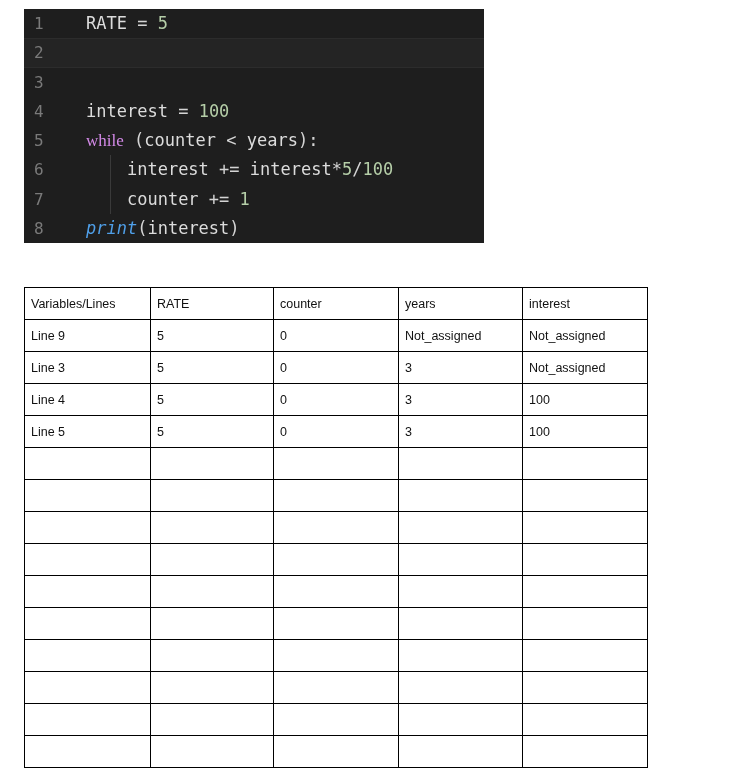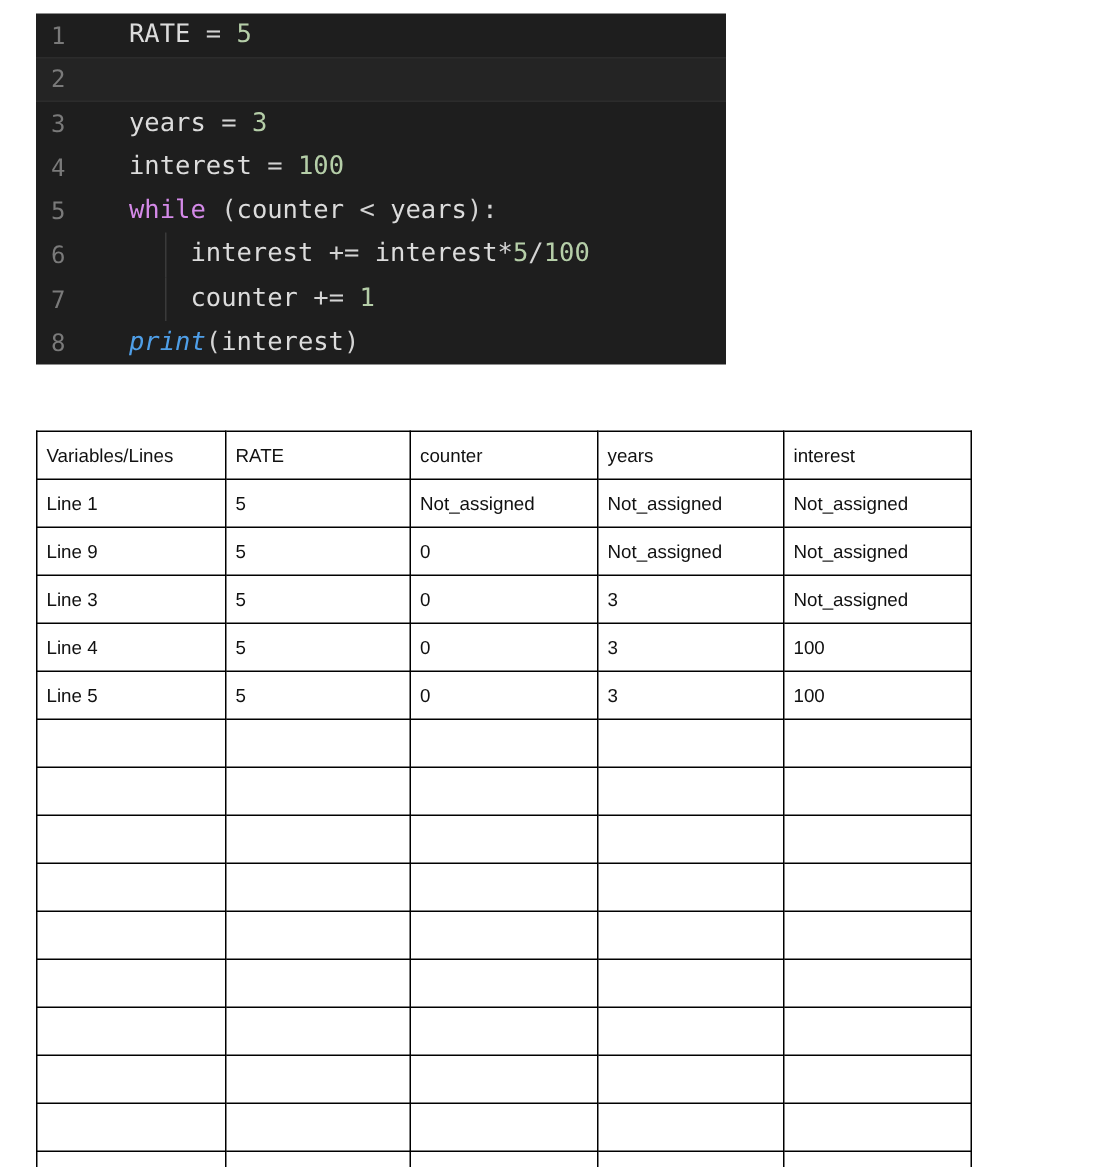--- a/index.html
+++ b/index.html
@@ -65,21 +65,21 @@
     background: #3a3a3a;
   }
   .cursor {
     display: inline-block;
     width: 2px;
     height: 20px;
     background: #b8b8b8;
     vertical-align: -4px;
     margin-left: -1px;
   }
-  .tok-kw   { color: #d48ae8; }
+  .tok-kw   { color: #d48ae8; font-family: Liberation Serif, serif; }
   .tok-fn   { color: #4f9fe8; font-style: italic; }
   .tok-num  { color: #b5cea8; }
   .tok-id   { color: #dcdcdc; }
   .tok-op   { color: #d4d4d4; }
   .tok-punc { color: #d4d4d4; }
 
   
   #trace-table {
     position: absolute;
     left: 24px;
@@ -106,21 +106,21 @@
   #trace-table col.c2 { width: 125px; }
   #trace-table col.c3 { width: 124px; }
   #trace-table col.c4 { width: 125px; }
 </style>
 </head>
 <body>
 
 <div id="code-editor">
     <div class="code-line"><span class="gutter">1</span><span class="code-text"><span class="tok-id">RATE</span><span class="tok-op"> </span><span class="tok-op">=</span><span class="tok-op"> </span><span class="tok-num">5</span></span></div>
     <div class="code-line active"><span class="gutter">2</span></div>
-    <div class="code-line"><span class="gutter">3</span><span class="code-text"><span class="tok-id">years</span><span class="tok-op"> </span><span class="tok-op">=</span><span class="tok-op"> </span><span class="tok-num">3</span></span></div>
+    <div class="code-line"><span class="gutter">3</span></div>
     <div class="code-line"><span class="gutter">4</span><span class="code-text"><span class="tok-id">interest</span><span class="tok-op"> </span><span class="tok-op">=</span><span class="tok-op"> </span><span class="tok-num">100</span></span></div>
     <div class="code-line"><span class="gutter">5</span><span class="code-text"><span class="tok-kw">while</span><span class="tok-op"> </span><span class="tok-punc">(</span><span class="tok-id">counter</span><span class="tok-op"> </span><span class="tok-op">&lt;</span><span class="tok-op"> </span><span class="tok-id">years</span><span class="tok-punc">)</span><span class="tok-punc">:</span></span></div>
     <div class="code-line"><span class="gutter">6</span><span class="indent-guide"></span><span class="code-text"><span class="tok-op">    </span><span class="tok-id">interest</span><span class="tok-op"> </span><span class="tok-op">+=</span><span class="tok-op"> </span><span class="tok-id">interest</span><span class="tok-op">*</span><span class="tok-num">5</span><span class="tok-op">/</span><span class="tok-num">100</span></span></div>
     <div class="code-line"><span class="gutter">7</span><span class="indent-guide"></span><span class="code-text"><span class="tok-op">    </span><span class="tok-id">counter</span><span class="tok-op"> </span><span class="tok-op">+=</span><span class="tok-op"> </span><span class="tok-num">1</span></span></div>
     <div class="code-line"><span class="gutter">8</span><span class="code-text"><span class="tok-fn">print</span><span class="tok-punc">(</span><span class="tok-id">interest</span><span class="tok-punc">)</span></span></div>
   </div>
 
 <table id="trace-table">
   <colgroup>
     <col class="c0">
@@ -133,32 +133,25 @@
     <tr>
         <th>Variables/Lines</th>
         <th>RATE</th>
         <th>counter</th>
         <th>years</th>
         <th>interest</th>
       </tr>
   </thead>
   <tbody>
       <tr>
-        <td>Line 1</td>
-        <td>5</td>
+        <td>Line 9</td>
+        <td>5</td>
+        <td>0</td>
         <td>Not_assigned</td>
         <td>Not_assigned</td>
-        <td>Not_assigned</td>
-      </tr>
-      <tr>
-        <td>Line 9</td>
-        <td>5</td>
-        <td>0</td>
-        <td>Not_assigned</td>
-        <td>Not_assigned</td>
       </tr>
       <tr>
         <td>Line 3</td>
         <td>5</td>
         <td>0</td>
         <td>3</td>
         <td>Not_assigned</td>
       </tr>
       <tr>
         <td>Line 4</td>

